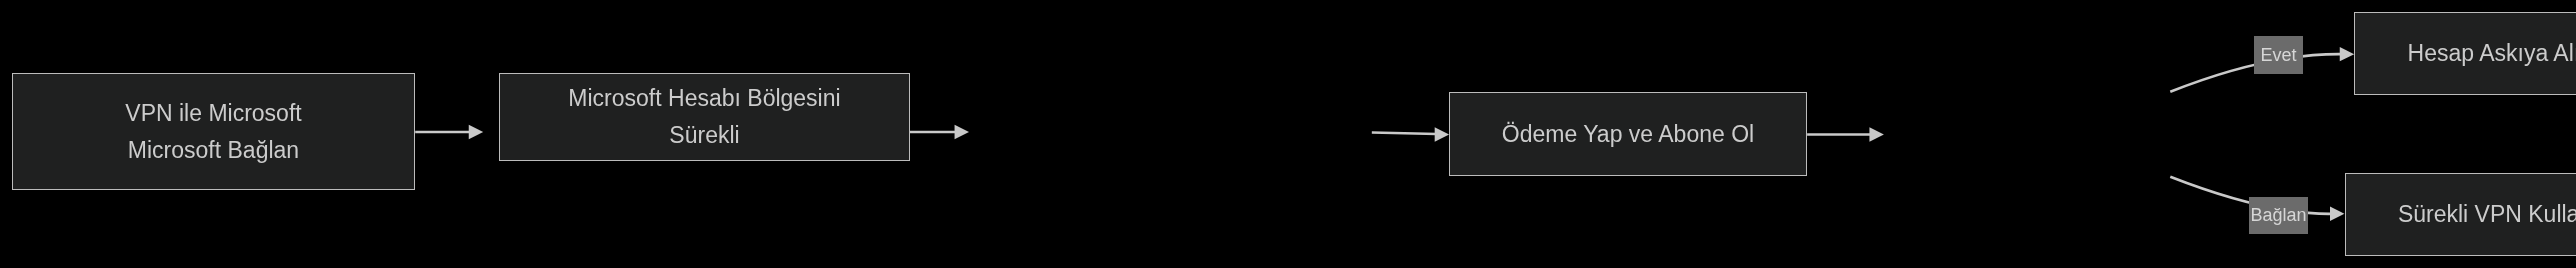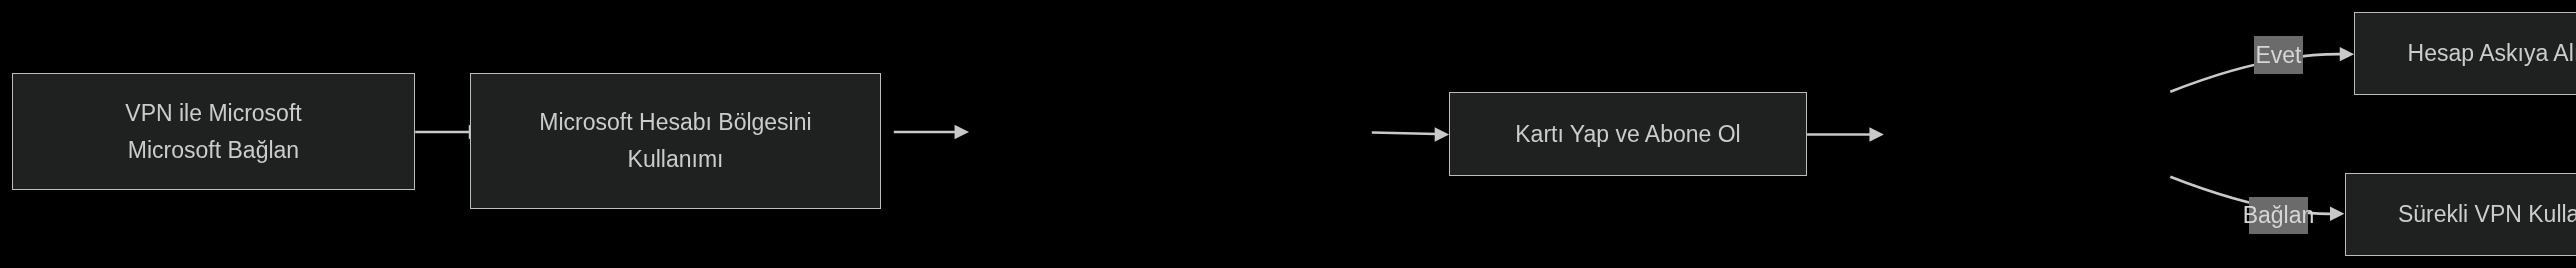--- a/index.html
+++ b/index.html
@@ -33,21 +33,21 @@
     align-items:center;
     justify-content:center;
     text-align:center;
     white-space:nowrap;
   }
   .node span{display:block;}
   .edge-label{
     position:absolute;
     background:var(--edge-label-bg);
     color:var(--edge-label-text);
-    font-size:23px;
+    font-size:18px;
     display:flex;
     align-items:center;
     justify-content:center;
     text-align:center;
     white-space:nowrap;
   }
 </style>
 </head>
 <body>
 
@@ -72,28 +72,28 @@
 
     <path d="M 4213 343 Q 4400 416 4525 415"></path>
     <polygon points="4551,415 4523,401 4523,429"></polygon>
   </svg>
 
   <div class="node" style="left:12px;top:73px;width:403px;height:117px">
     <span>VPN ile Microsoft</span>
     <span>Microsoft Bağlan</span>
   </div>
 
-  <div class="node" style="left:470px;top:73px;width:411px;height:136px">
+  <div class="node" style="left:499px;top:73px;width:411px;height:88px">
     <span>Microsoft Hesabı Bölgesini</span>
-    <span>Kullanımı</span>
+    <span>Sürekli</span>
   </div>
 
 
   <div class="node" style="left:1449px;top:92px;width:358px;height:84px">
-    <span>Kartı Yap ve Abone Ol</span>
+    <span>Ödeme Yap ve Abone Ol</span>
   </div>
 
 
   <div class="node" style="left:2354px;top:12.4px;width:313px;height:83px">
     <span>Hesap Askıya Alınır!</span>
   </div>
 
   <div class="node" style="left:2345px;top:173px;width:332px;height:83px">
     <span>Sürekli VPN Kullanımı</span>
   </div>

